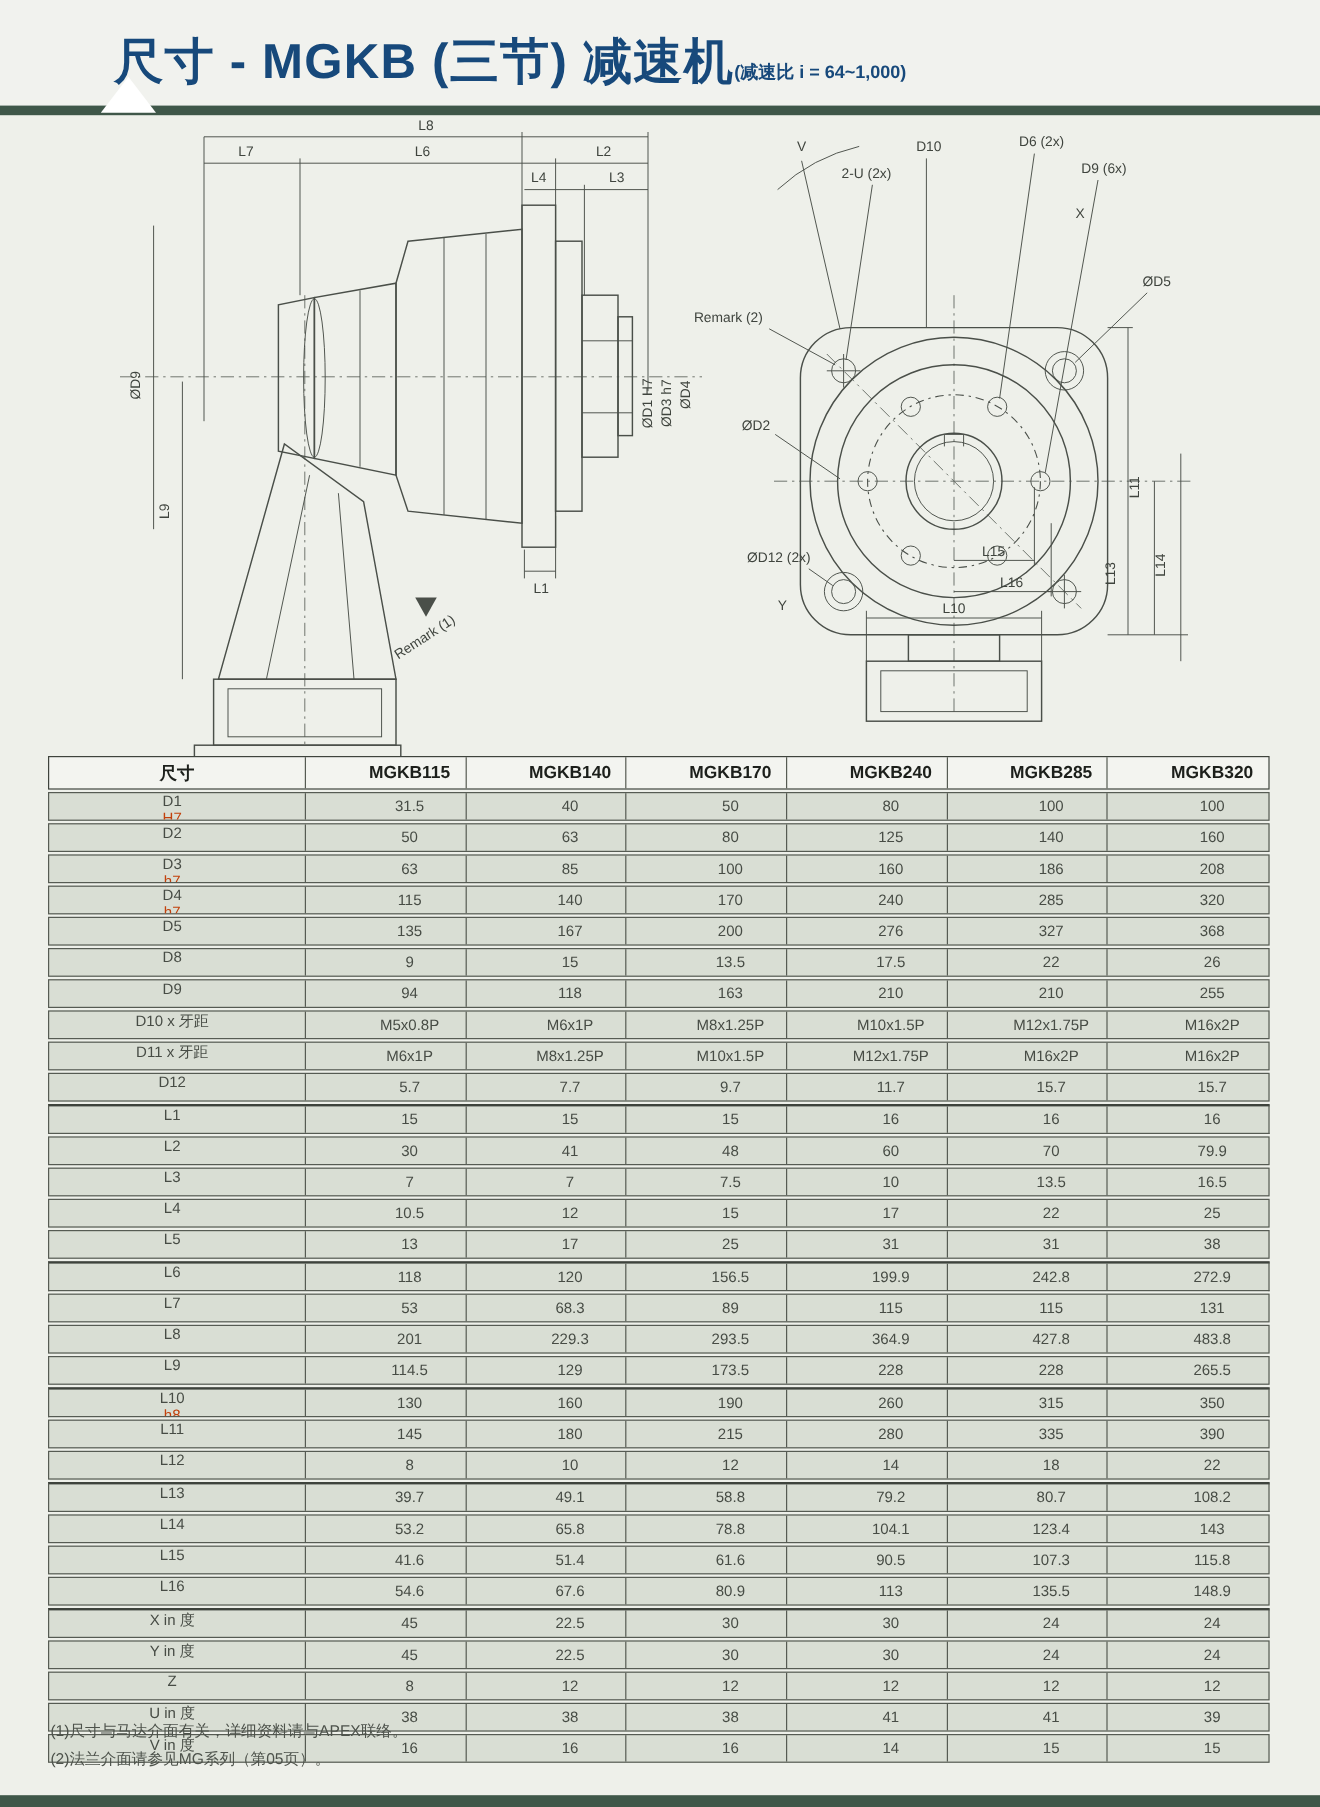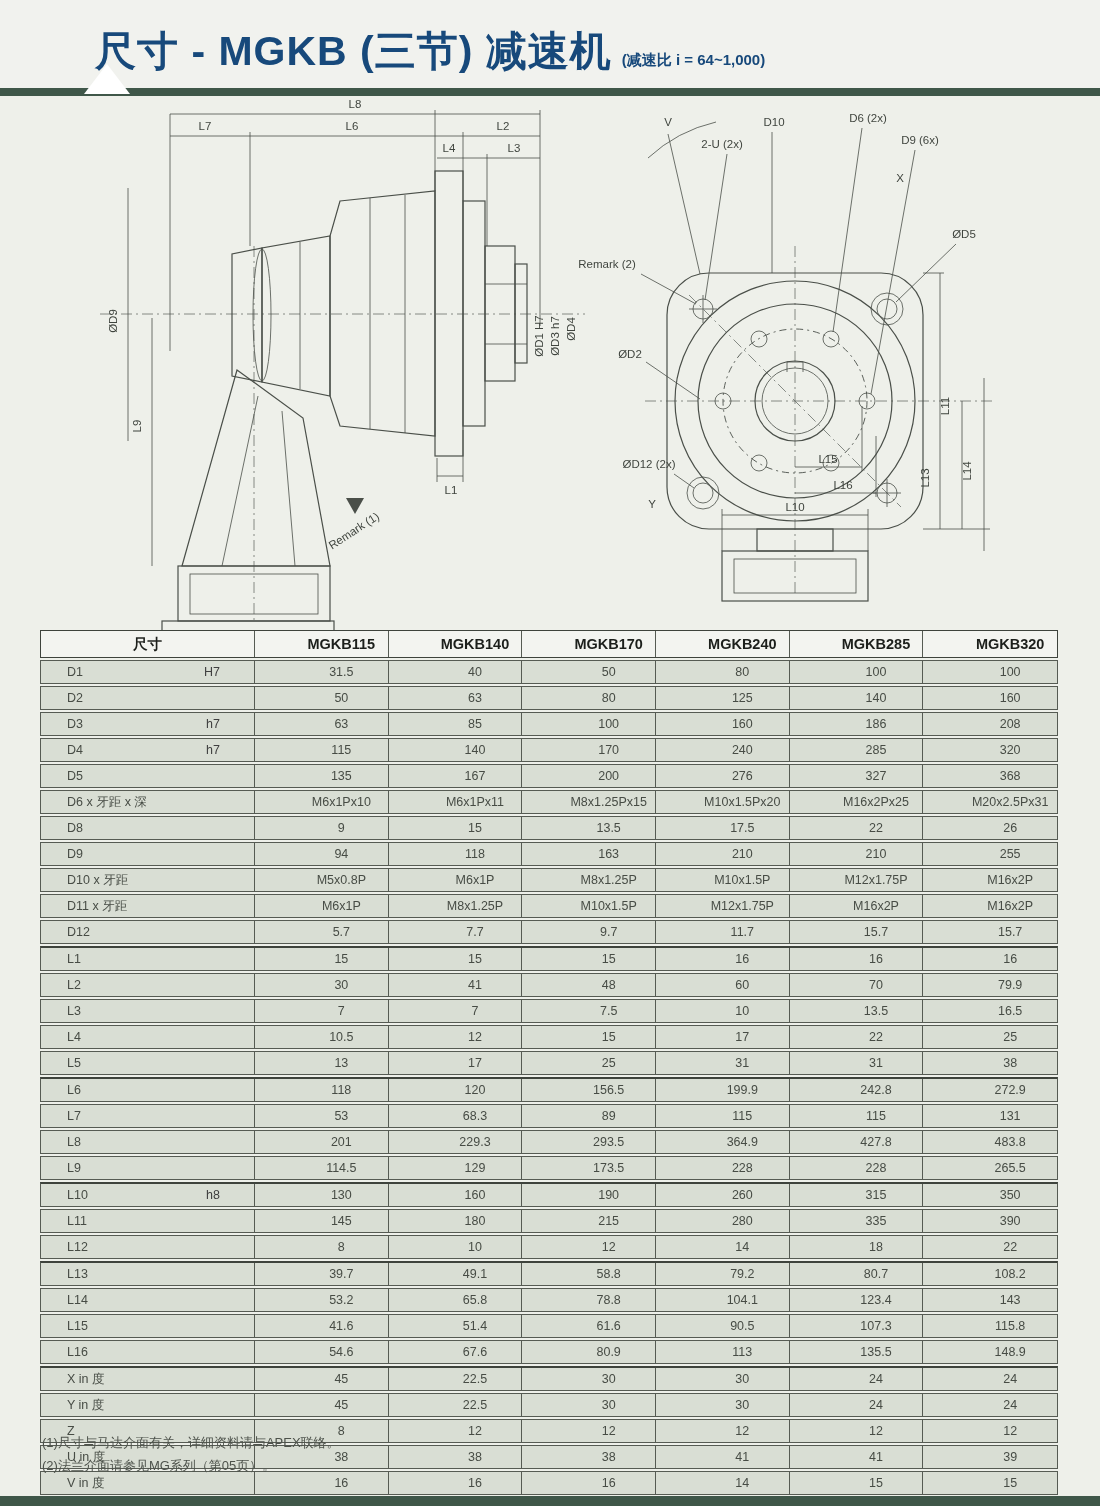--- a/index.html
+++ b/index.html
@@ -6,21 +6,21 @@
   body{
     width:1100px;height:1506px;position:relative;overflow:hidden;
     background:#eef0ea;
     font-family:"Liberation Sans", sans-serif;
     color:#474c45;
   }
   
   .titlebar{position:absolute;left:0;top:0;width:1100px;height:88px;background:#f1f2ee;}
   .title-line{position:absolute;left:95px;top:24px;white-space:nowrap;}
   .page-title{font-size:41px;font-weight:bold;color:#17497b;letter-spacing:1px;}
-  .page-subtitle{font-size:15px;font-weight:bold;color:#17497b;margin-left:10px;}
+  .page-subtitle{font-size:15px;font-weight:bold;color:#17497b;}
   .divider{position:absolute;left:0;top:88px;width:1100px;height:8px;background:#3f5749;}
   .tri{position:absolute;left:84px;top:64px;width:0;height:0;
     border-left:23px solid transparent;border-right:23px solid transparent;
     border-bottom:30px solid #ffffff;z-index:3;}
   .bottombar{position:absolute;left:0;top:1496px;width:1100px;height:10px;background:#3f5749;}
 
   
   .drawing{position:absolute;left:0;top:96px;width:1100px;height:535px;}
   svg .ln{stroke:#4a4f49;stroke-width:1.2;fill:none;}
   svg .th{stroke:#4a4f49;stroke-width:0.8;fill:none;}
@@ -32,23 +32,23 @@
   
   .tablewrap{position:absolute;left:40px;top:630px;width:1018px;}
   .tr{display:grid;grid-template-columns:214px repeat(6,1fr);
       border:1px solid #565b53;background:#d9ded4;margin-top:2px;height:22px;gap:40px;}
   .tr.head{background:#f3f4f0;height:26px;margin-top:0;border:1px solid #3e433c;}
   .tr.group{border-top:2px solid #3e433c;}
   .td,.thc{border-right:1px solid #565b53;display:flex;align-items:center;justify-content:center;
       font-size:12.5px;color:#474c45;overflow:hidden;}
   .td:last-child,.thc:last-child{border-right:none;}
   .thc{font-size:14.5px;font-weight:bold;color:#1c1f1b;}
-  .label-cell{justify-content:space-between;padding:0 34px 0 26px;}
+  .label-cell{justify-content:space-between;padding:0 34px 0 26px;flex-direction:column;}
   .label-cell .lbl{text-align:left;}
-  .label-cell .tol{color:#404040;}
+  .label-cell .tol{color:#c2410c;}
   
   .footnotes{position:absolute;left:42px;top:1432px;font-size:13px;color:#4d524b;line-height:1.75;}
 </style>
 </head>
 <body>
 
 <div class="titlebar">
   <div class="title-line">
     <span class="page-title">尺寸 - MGKB (三节) 减速机</span><span class="page-subtitle">(减速比 i = 64~1,000)</span>
   </div>
@@ -271,32 +271,20 @@
         </div>
         <div class="td">135</div>
         <div class="td">167</div>
         <div class="td">200</div>
         <div class="td">276</div>
         <div class="td">327</div>
         <div class="td">368</div>
       </div>
       <div class="tr">
         <div class="td label-cell">
-          <span class="lbl">D6 x 牙距 x 深</span>
-          <span class="tol"></span>
-        </div>
-        <div class="td">M6x1Px10</div>
-        <div class="td">M6x1Px11</div>
-        <div class="td">M8x1.25Px15</div>
-        <div class="td">M10x1.5Px20</div>
-        <div class="td">M16x2Px25</div>
-        <div class="td">M20x2.5Px31</div>
-      </div>
-      <div class="tr">
-        <div class="td label-cell">
           <span class="lbl">D8</span>
           <span class="tol"></span>
         </div>
         <div class="td">9</div>
         <div class="td">15</div>
         <div class="td">13.5</div>
         <div class="td">17.5</div>
         <div class="td">22</div>
         <div class="td">26</div>
       </div>

